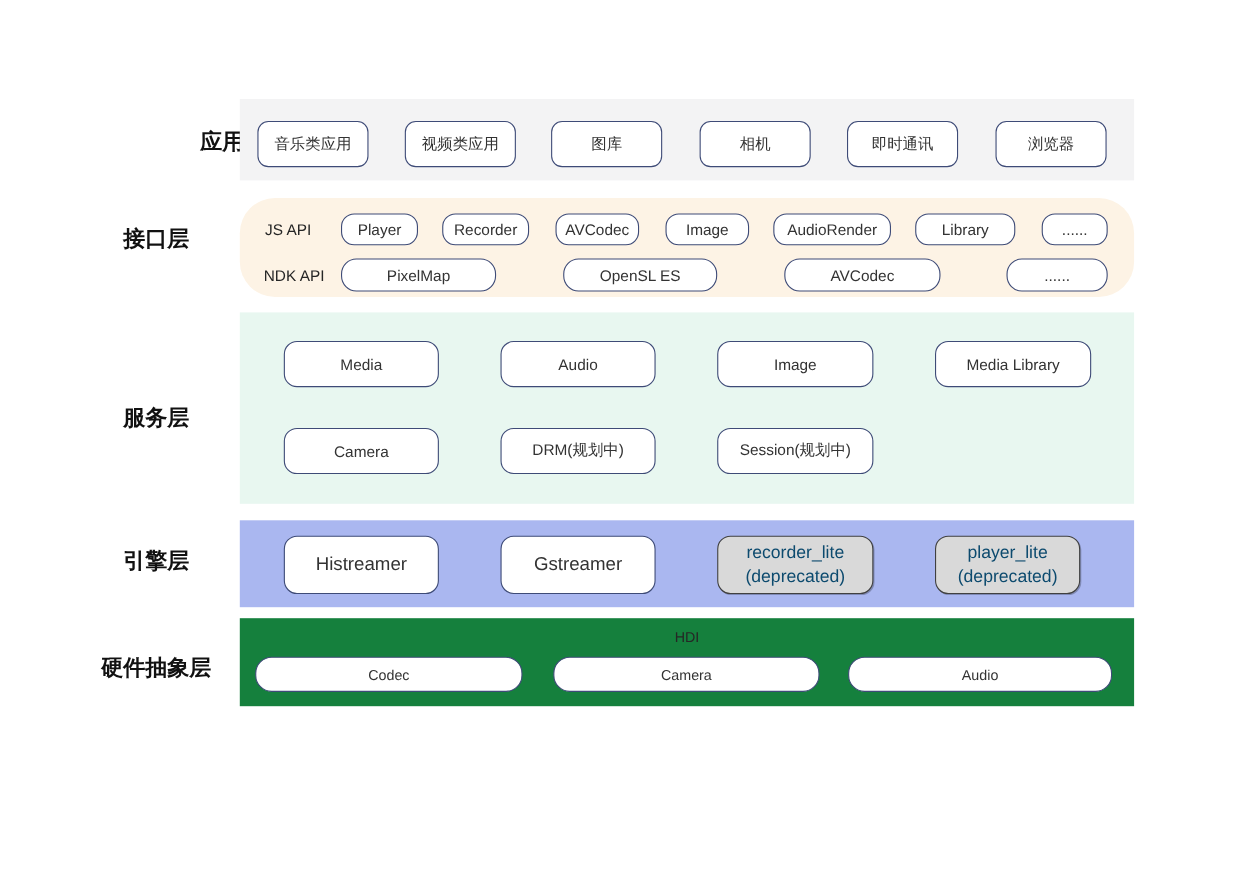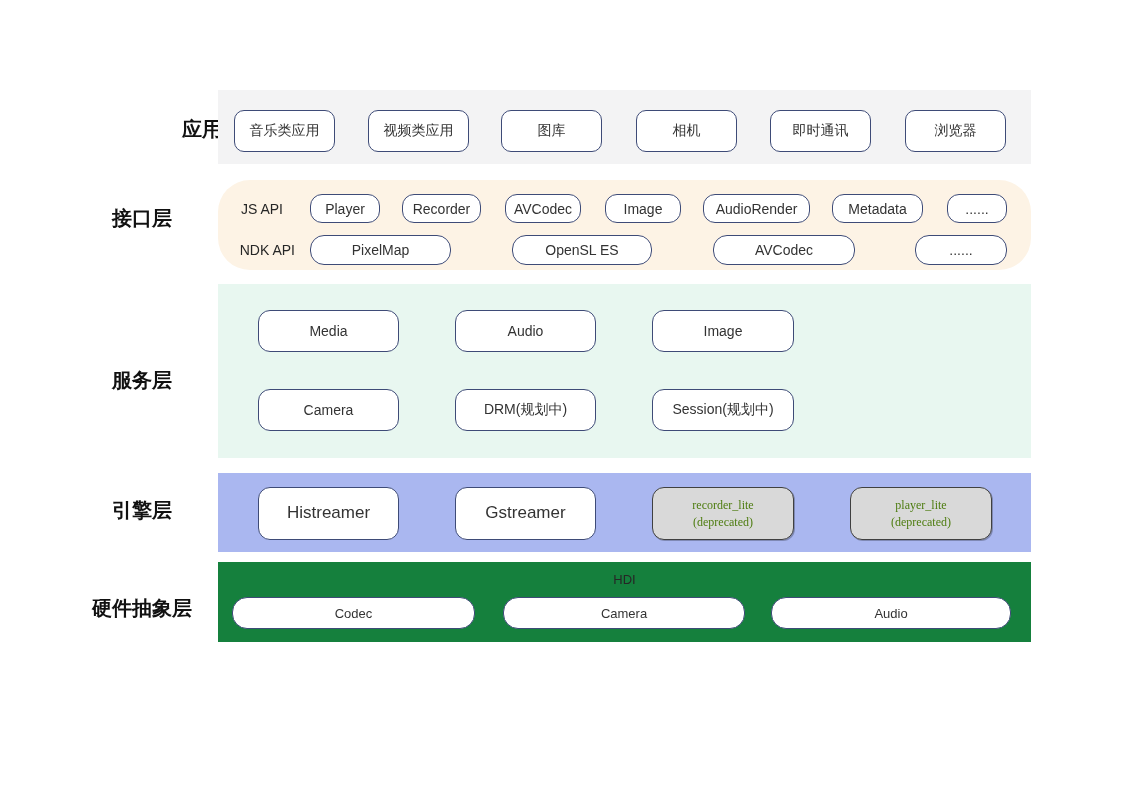--- a/index.html
+++ b/index.html
@@ -95,28 +95,27 @@
 
   
   .eng-node {
     top: 14px; width: 141px; height: 53px;
     border-radius: 12px; font-size: 17px;
     flex-direction: column; line-height: 1.35;
   }
   .e0 { left: 40px; }
   .e1 { left: 237px; }
   .e2 { left: 434px; width: 142px; }
-  .e3 { left: 632px; width: 142px; }
+  .e3 { left: 632px; width: 132px; }
   .deprecated {
     background: #d9d9d9;
     border-color: #404040;
-    color: #4d7c0f;
-    font-size: 12px;
+    color: #0c4a6e;
+    font-size: 16px;
     box-shadow: 1px 1px 0 rgba(0,0,0,0.25);
-    font-family: Liberation Serif, serif;
   }
 
   
   .hdi-label {
     position: absolute;
     left: 0; top: 10px; width: 100%;
     text-align: center;
     font-size: 13px;
     color: #262626;
   }
@@ -145,34 +144,35 @@
     <div class="node app-node a5">浏览器</div>
   </div>
 
   <div class="band band-if" style="background-color: rgb(253, 243, 229);">
     <div class="api-label js-label">JS API</div>
     <div class="node js-node ja0">Player</div>
     <div class="node js-node ja1">Recorder</div>
     <div class="node js-node ja2">AVCodec</div>
     <div class="node js-node ja3">Image</div>
     <div class="node js-node ja4">AudioRender</div>
-    <div class="node js-node ja5">Metadata</div>
+    <div class="node js-node ja5">Library</div>
     <div class="node js-node ja6">......</div>
 
     <div class="api-label ndk-label">NDK API</div>
     <div class="node ndk-node nb0">PixelMap</div>
     <div class="node ndk-node nb1">OpenSL ES</div>
     <div class="node ndk-node nb2">AVCodec</div>
     <div class="node ndk-node nb3">......</div>
   </div>
 
   <div class="band band-svc" style="background-color: rgb(232, 247, 240);">
     <div class="node svc-node sv0">Media</div>
     <div class="node svc-node sv1">Audio</div>
     <div class="node svc-node sv2">Image</div>
+    <div class="node svc-node sv3">Media Library</div>
     <div class="node svc-node sv4">Camera</div>
     <div class="node svc-node sv5">DRM(规划中)</div>
     <div class="node svc-node sv6">Session(规划中)</div>
   </div>
 
   <div class="band band-eng" style="background-color: rgb(170, 183, 240);">
     <div class="node eng-node e0">
       <span>Histreamer</span>
     </div>
     <div class="node eng-node e1">

